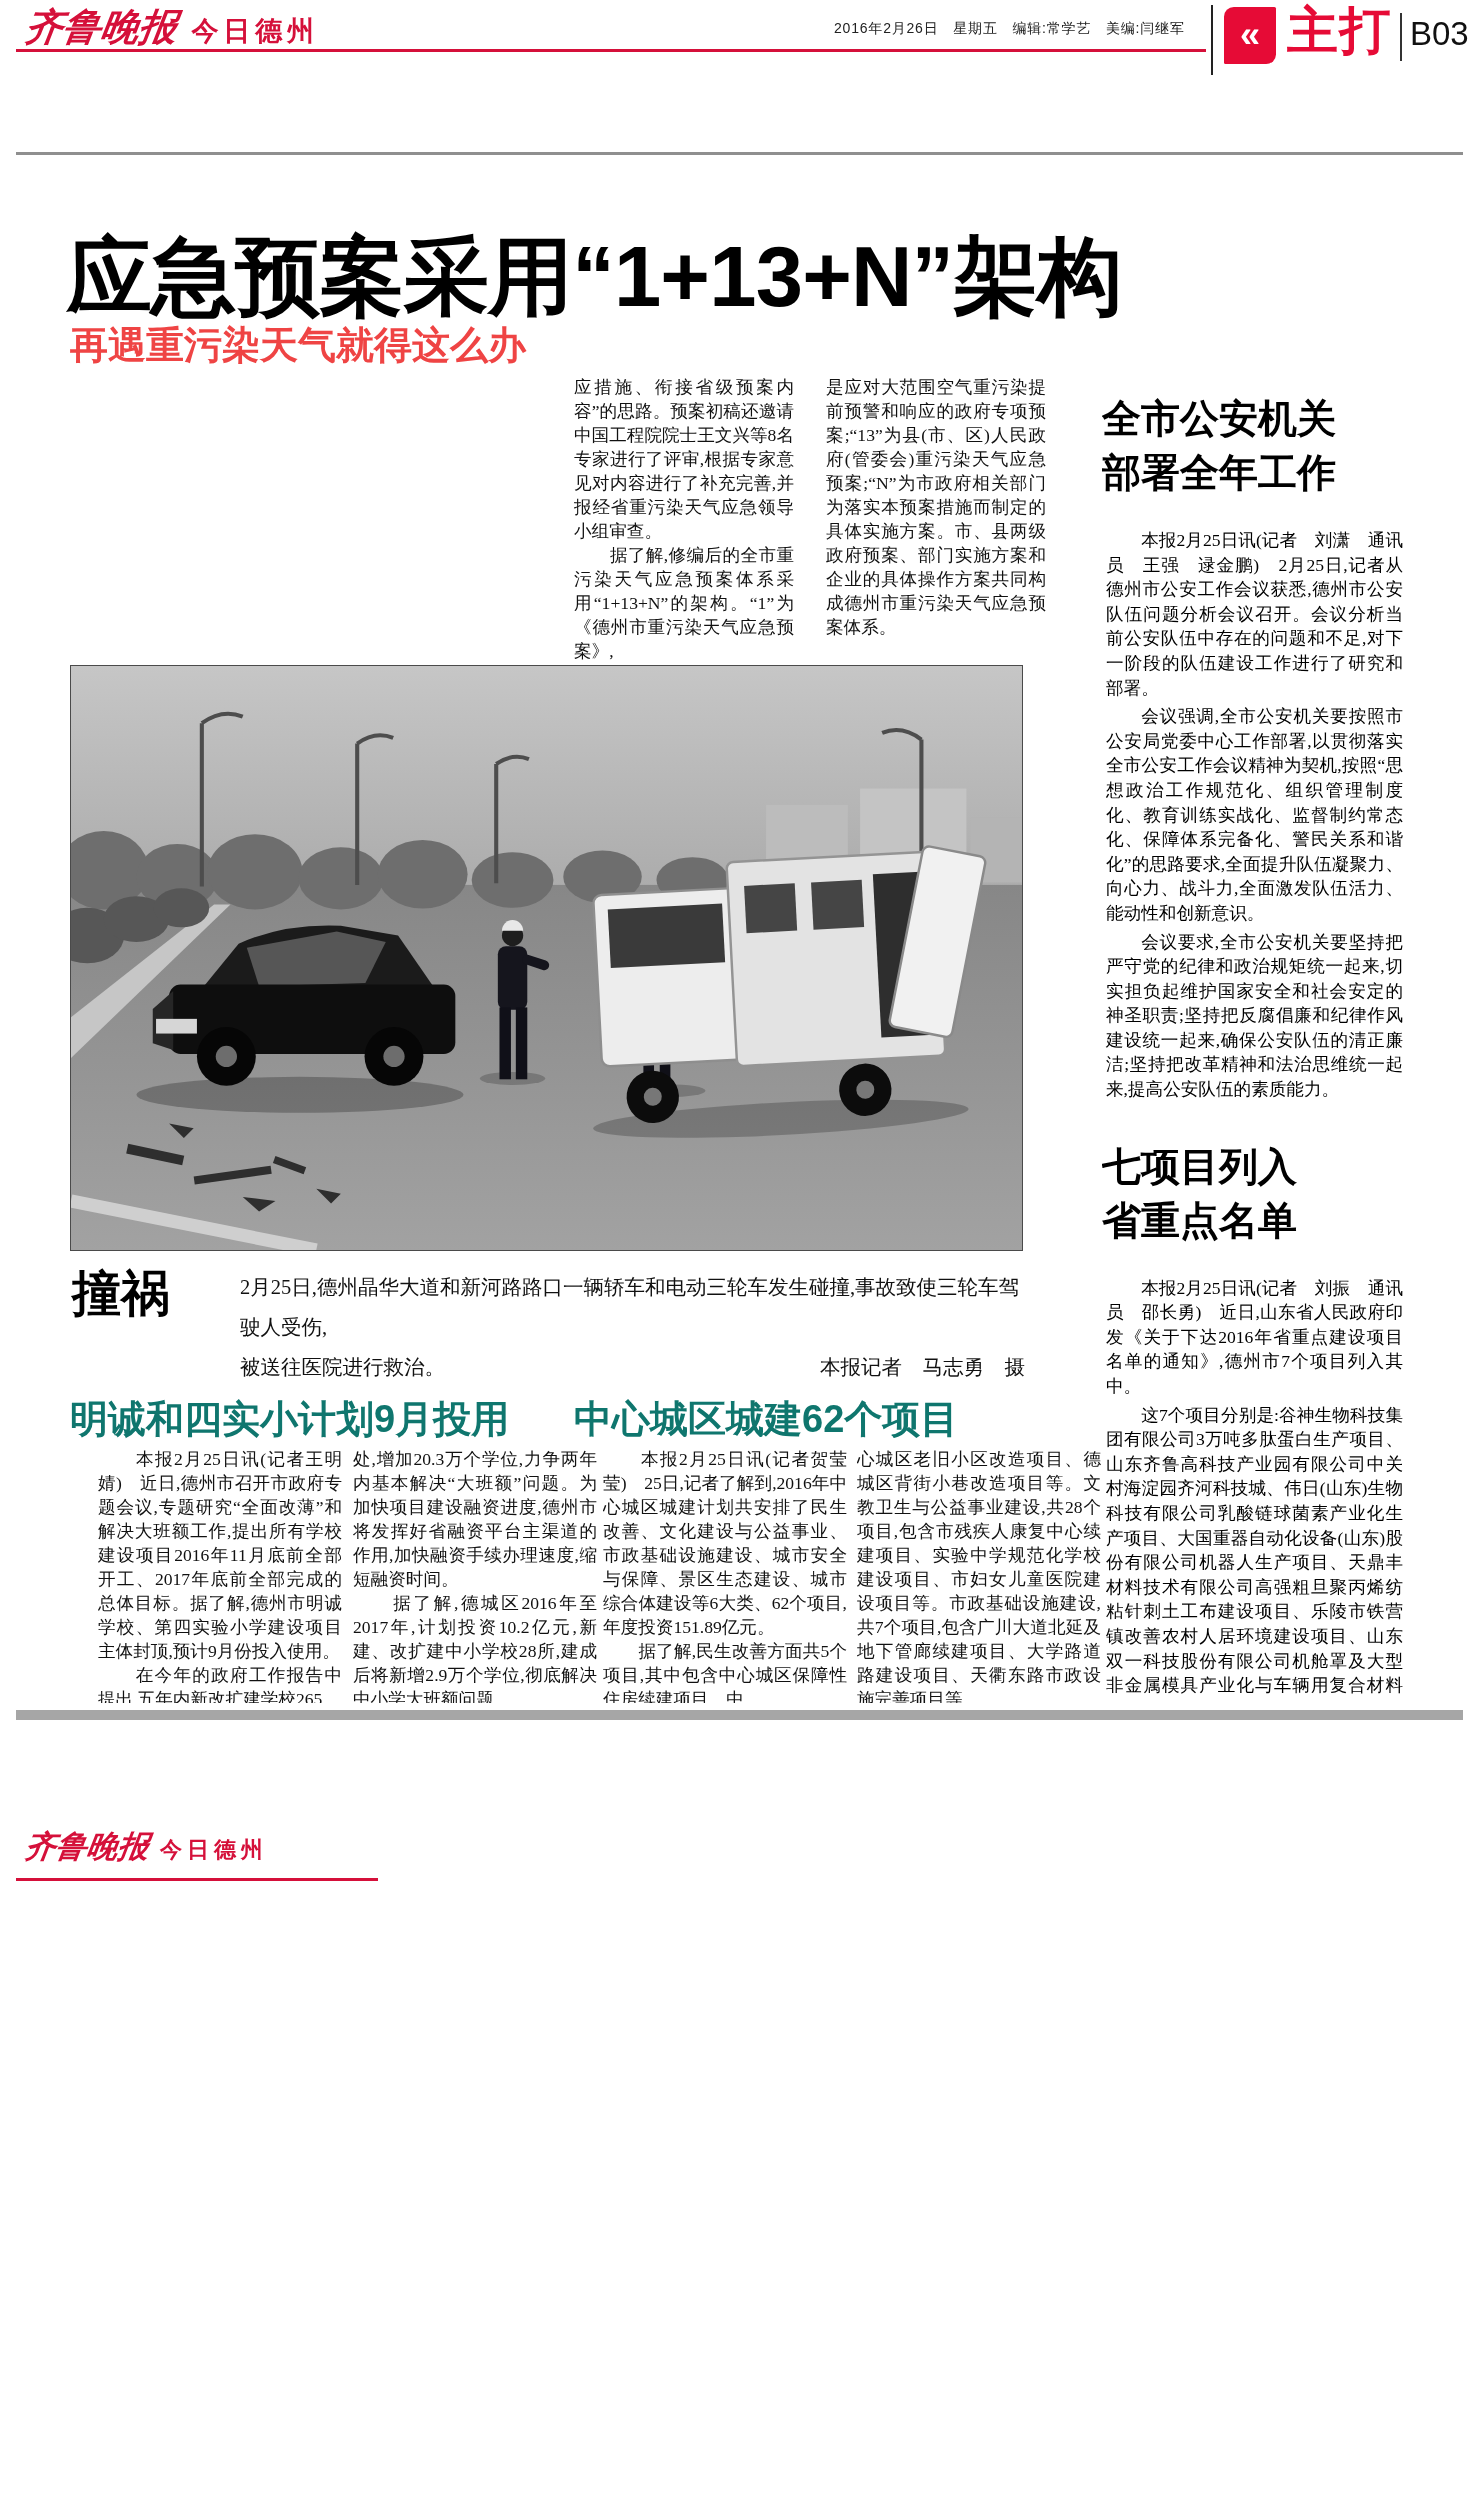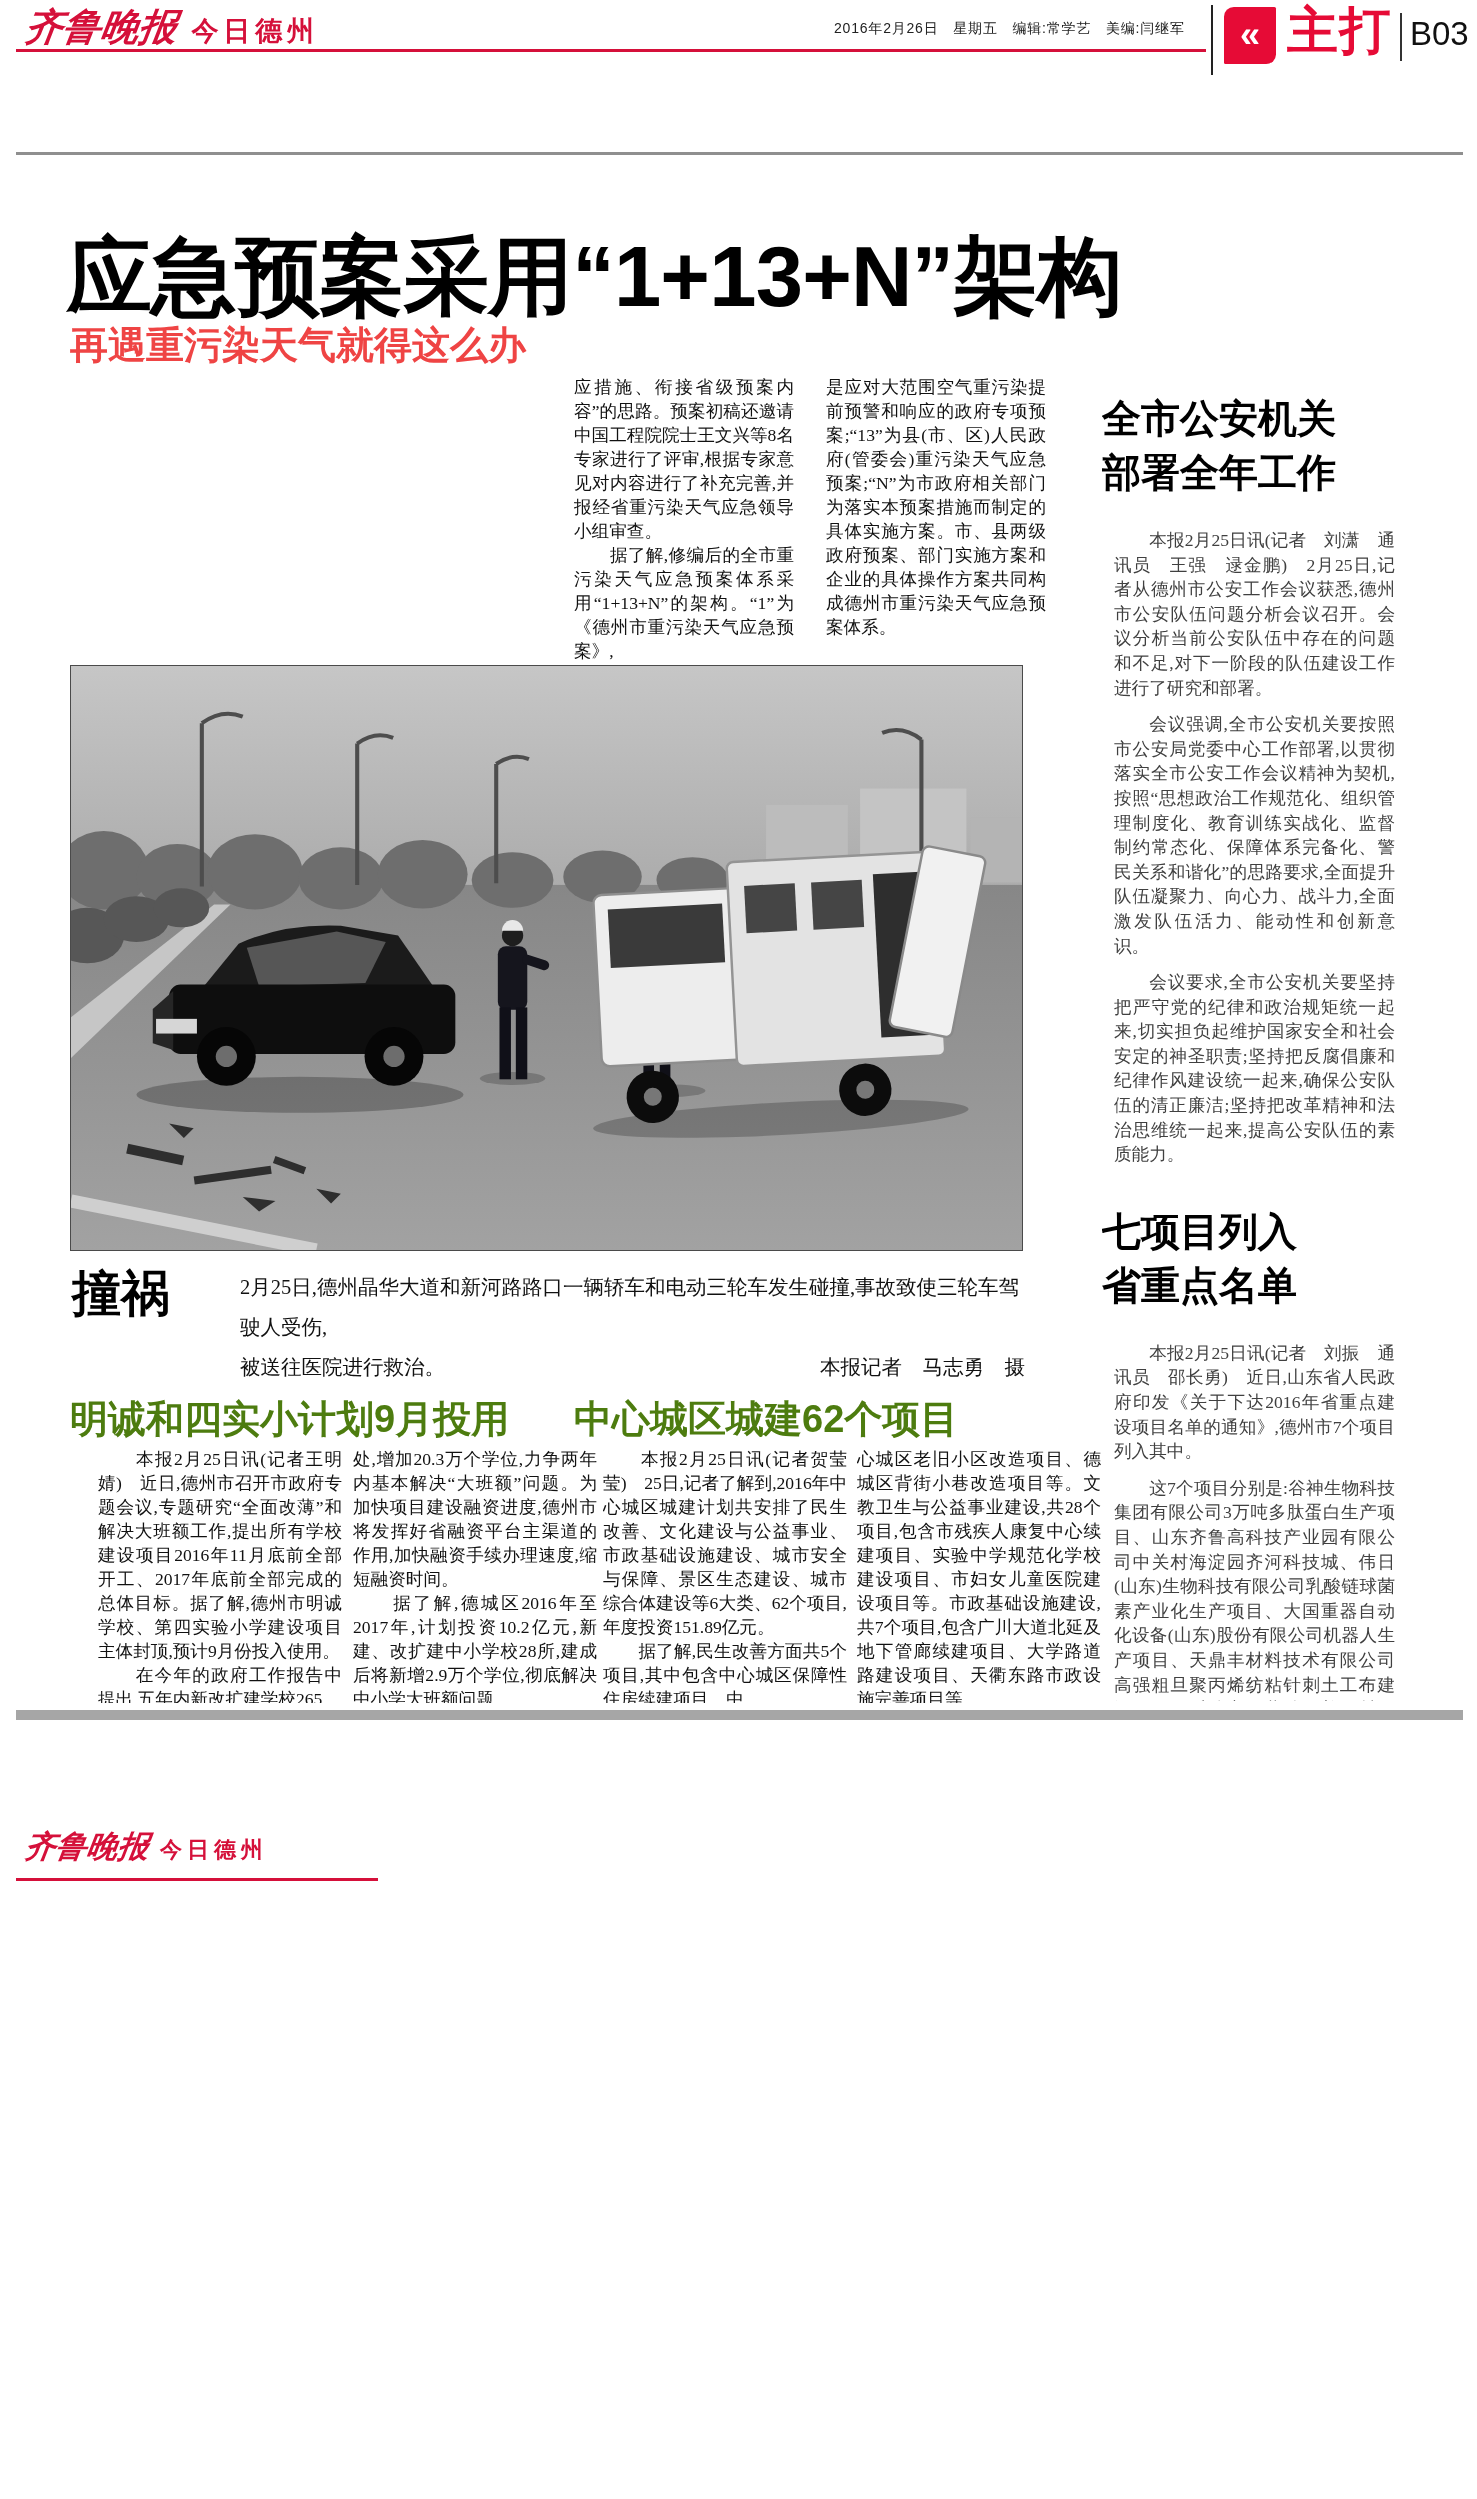--- a/index.html
+++ b/index.html
@@ -41,33 +41,33 @@
          box-sizing:border-box;background:#b0b0b0;overflow:hidden;}
   .photo svg{display:block;width:100%;height:100%;}
 
   .photo-label{position:absolute;left:72px;top:1269px;font-family:"Liberation Sans",sans-serif;
                font-weight:900;font-size:49px;color:#000;line-height:1;}
   .caption{position:absolute;left:240px;top:1267px;width:785px;font-size:20.5px;line-height:40px;color:#111;}
   .caption-row2{display:flex;justify-content:space-between;}
 
   
   .article-title{position:absolute;font-family:"Liberation Sans",sans-serif;font-weight:900;
-                 font-size:38px;color:#4d7c0f;line-height:1;white-space:nowrap;}
+                 font-size:38px;color:#0f766e;line-height:1;white-space:nowrap;}
   .school-title{left:70px;top:1362px;}
   .city-title{left:574px;top:1362px;}
   .small-col{position:absolute;top:1447px;width:244px;height:256px;overflow:hidden;font-size:17.6px;
              line-height:24px;text-align:justify;white-space:pre-line;margin-left:28px;}
   .school-col-0{left:70px;}.school-col-1{left:325px;}.city-col-0{left:575px;}.city-col-1{left:829px;}
 
   
   .sidebar{position:absolute;left:1102px;top:390px;width:305px;height:1311px;overflow:hidden;}
   .sidebar-title{font-family:"Liberation Sans",sans-serif;font-weight:900;font-size:39px;
                  line-height:54px;margin:2px 0 28px 0;color:#000;}
   .sidebar-title.second{margin-top:38px;}
-  .sidebar p.para{margin:12px;font-size:17.6px;line-height:24.6px;text-align:justify;text-indent:2em;color:#404040;}
+  .sidebar p.para{margin:4px;font-size:17.6px;line-height:24.6px;text-align:justify;text-indent:2em;color:#000000;}
 
   
   .bottom-bar{position:absolute;left:16.4px;top:1710px;width:1447px;height:9.8px;background:#a6a6a6;}
   .footer-logo{position:absolute;left:24.6px;top:1831px;display:flex;align-items:baseline;gap:11.5px;}
   .footer-logo .logo-script{font-size:31px;}
   .footer-logo .logo-edition{font-size:22px;}
   .footer-rule{position:absolute;left:16.4px;top:1878px;width:362px;height:2.5px;background:#d5103a;}
 </style>
 </head>
 <body>

